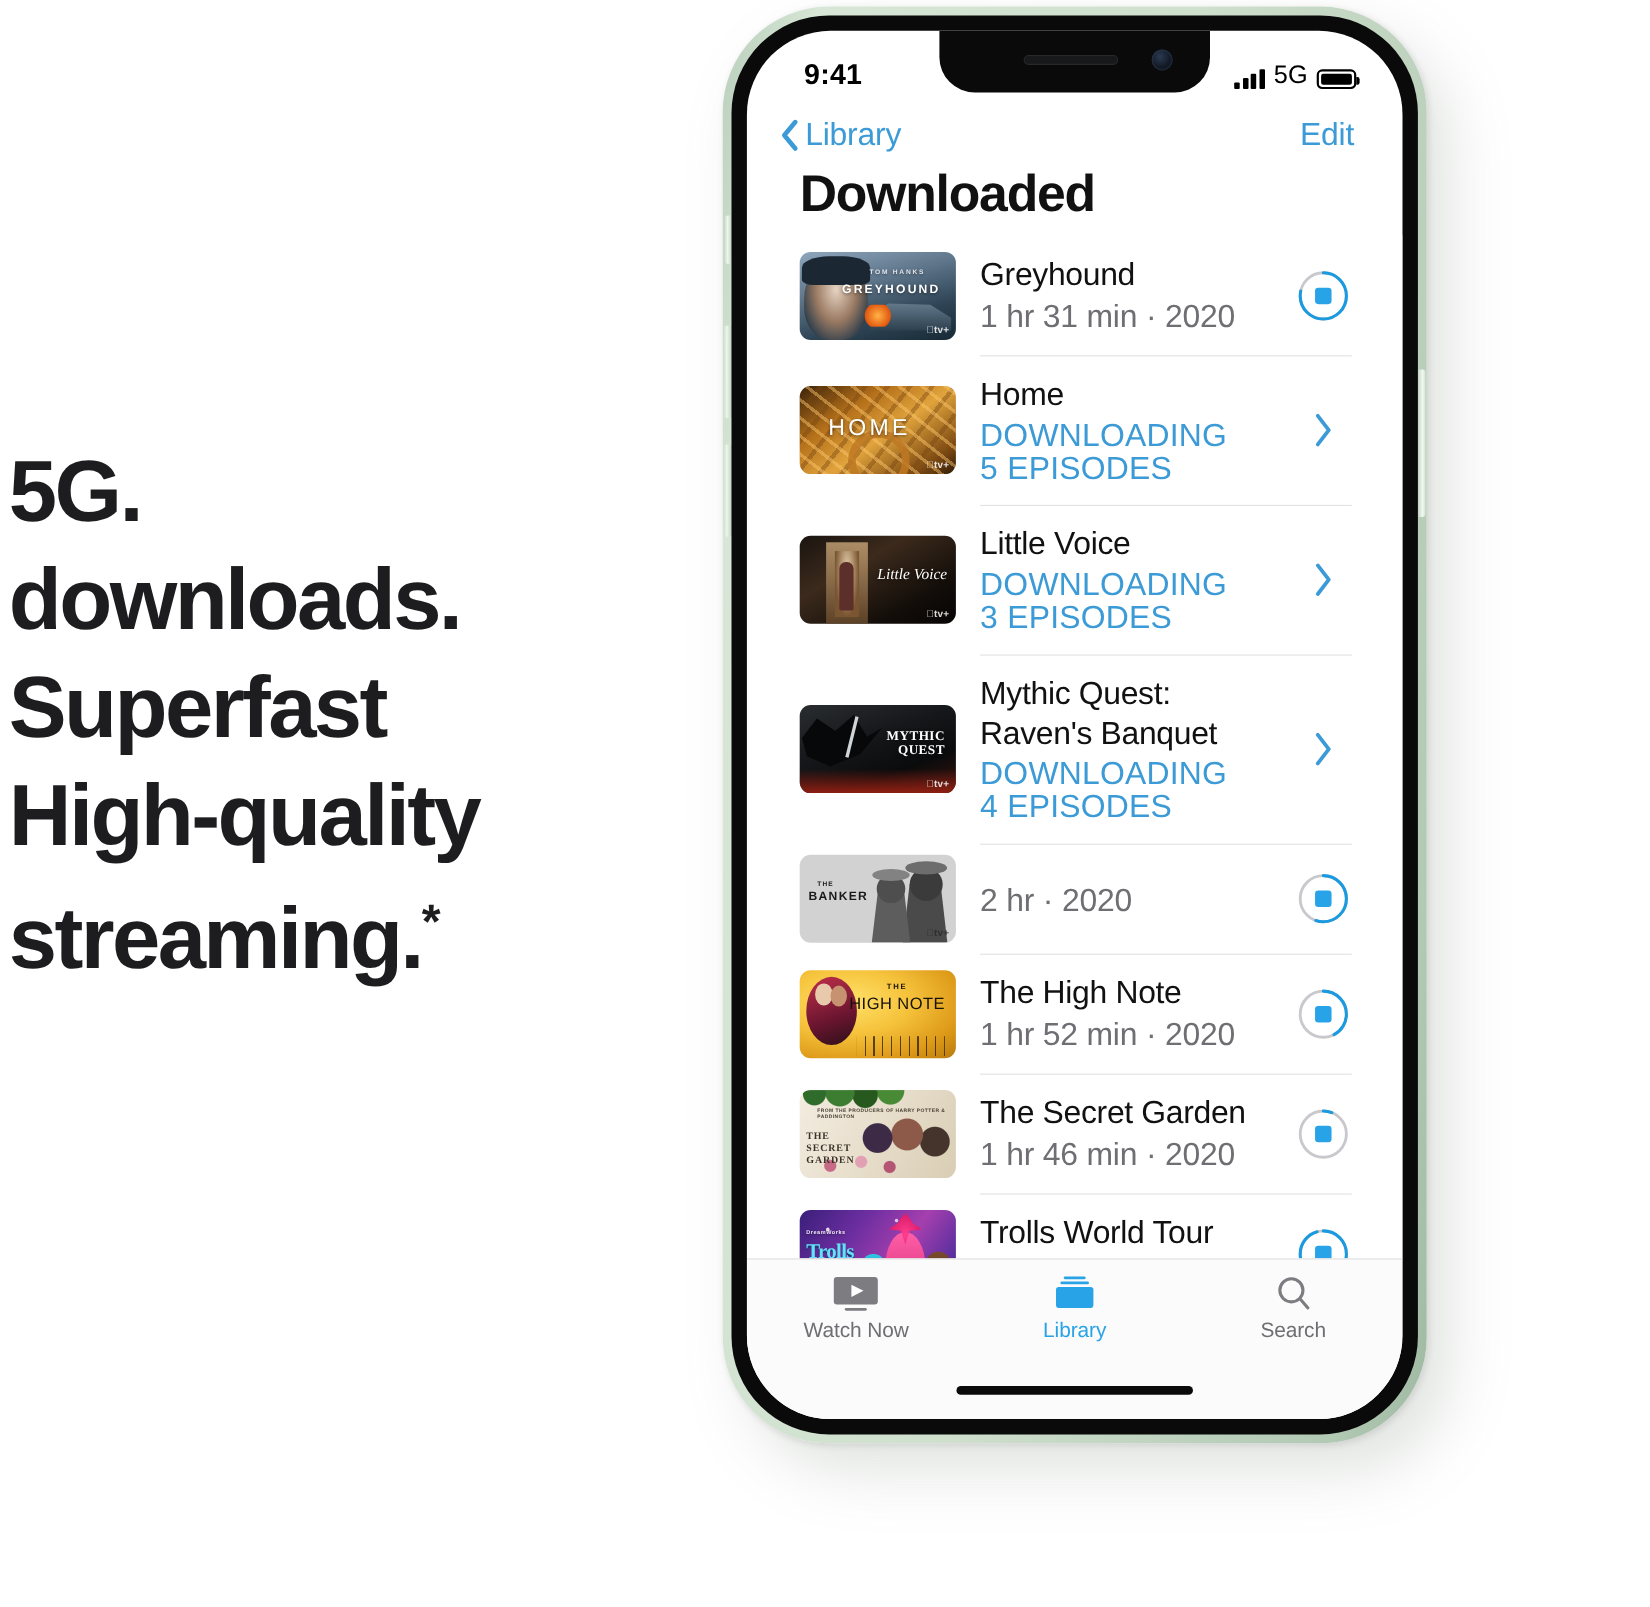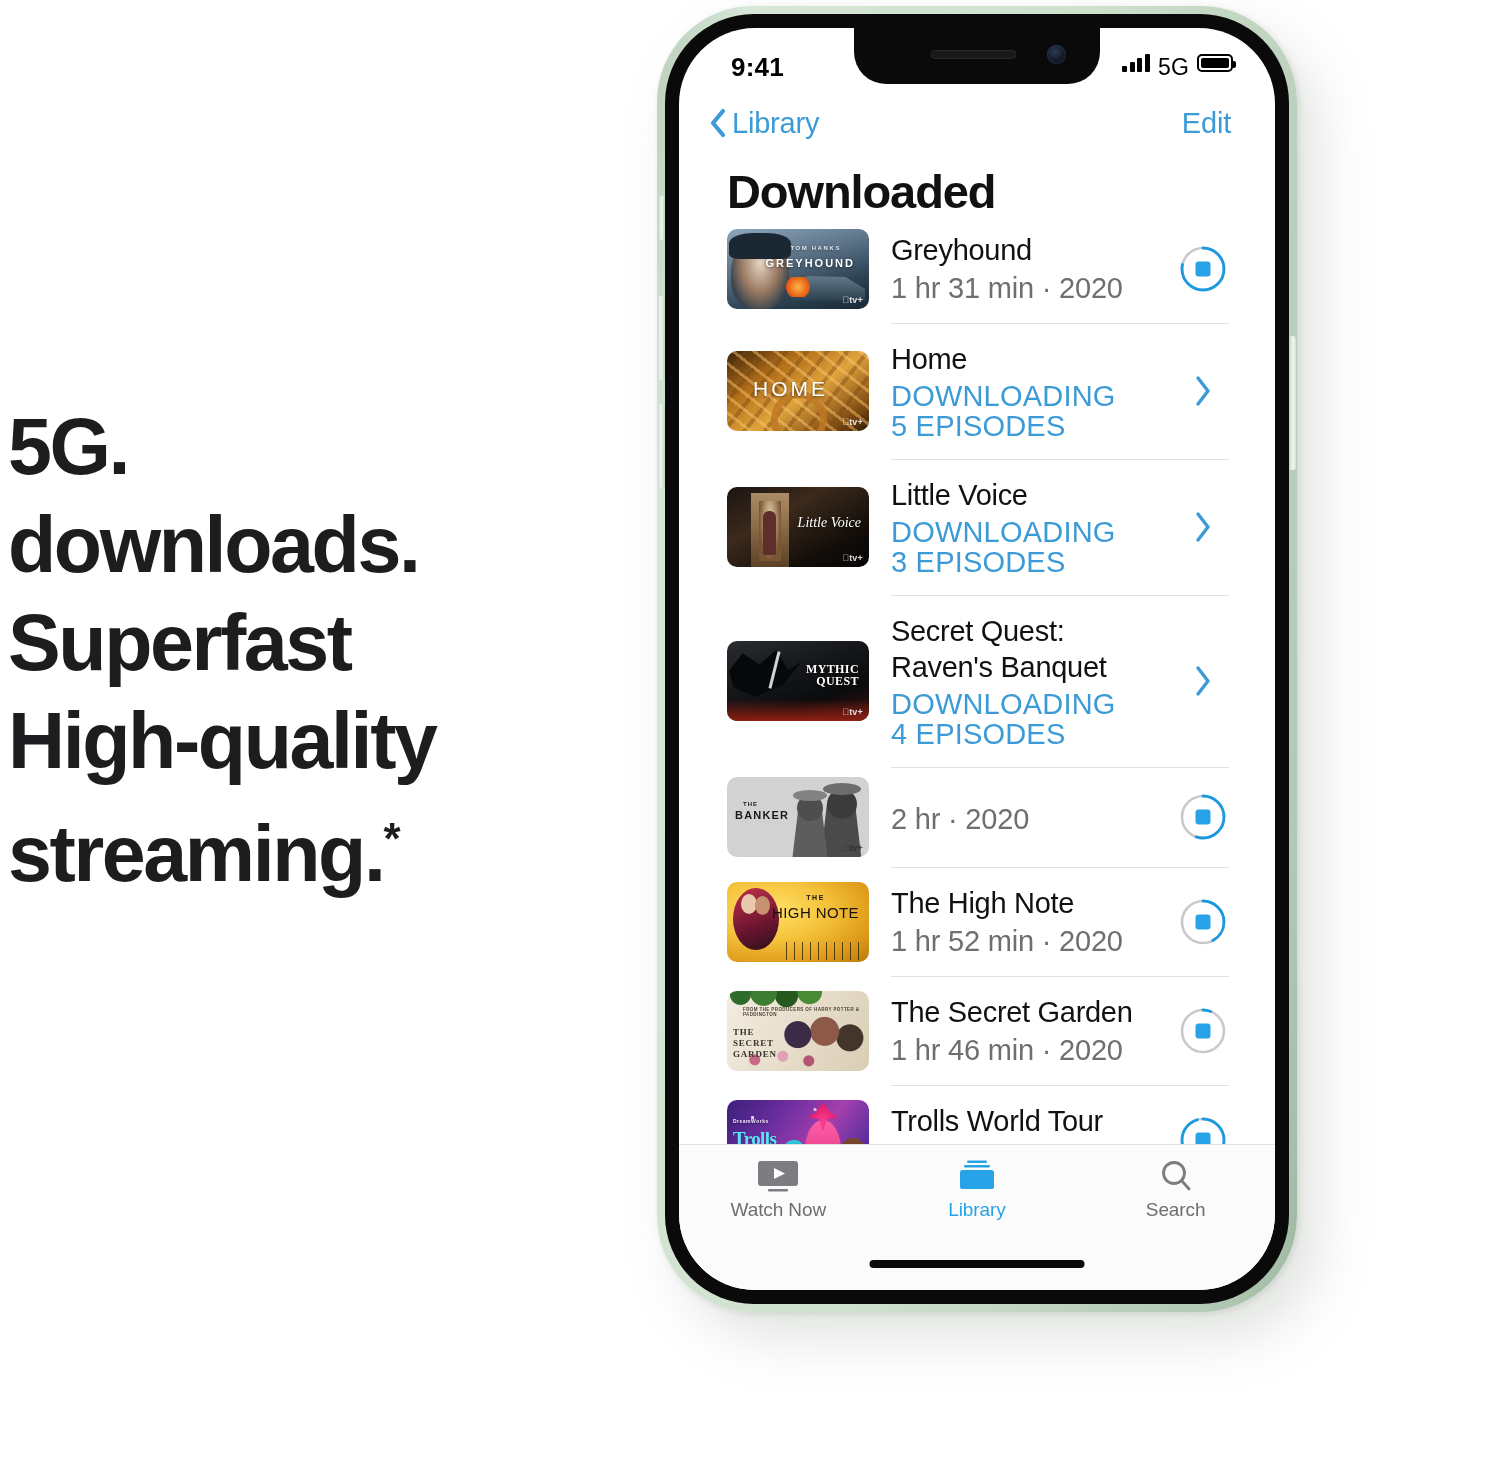--- a/index.html
+++ b/index.html
@@ -78,21 +78,21 @@
   }
 
   
   .statusbar {
     position: absolute; top: 0; left: 0; right: 0; height: 62px;
     display: flex; align-items: center; justify-content: space-between;
     padding: 16px 42px 0 52px;
     z-index: 20;
   }
   .clock { font-size: 26px; font-weight: 600; color:#000; letter-spacing:0.2px; }
-  .status-right { display: flex; align-items: flex-start; gap: 8px; }
+  .status-right { display: flex; align-items: flex-end; gap: 8px; }
   .bars { display: flex; align-items: flex-end; gap: 2.5px; height: 18px; }
   .bars i { width: 5px; background: #000; border-radius: 1px; display:block; }
   .bars i:nth-child(1){ height: 6px; }
   .bars i:nth-child(2){ height: 10px; }
   .bars i:nth-child(3){ height: 14px; }
   .bars i:nth-child(4){ height: 18px; }
   .net { font-size: 23px; font-weight: 500; color:#000; letter-spacing:0.2px; }
   .battery {
     position: relative; width: 36px; height: 18px;
     border: 2px solid #000; border-radius: 5px; padding: 2px;
@@ -109,21 +109,21 @@
     display:flex; align-items:center; justify-content: space-between;
     padding: 0 44px 0 30px;
   }
   .back { display:flex; align-items:center; gap: 6px; color:#3c9bd6; }
   .chev-back { width: 17px; height: 30px; }
   .back-label { font-size: 29px; color:#3c9bd6; letter-spacing:-0.2px; }
   .edit { font-size: 29px; color:#3c9bd6; letter-spacing:-0.2px; }
 
   
   .big-title {
-    position: absolute; top: 136px; left: 48px;
+    position: absolute; top: 120px; left: 48px;
     font-size: 47px; font-weight: 700; color:#111; letter-spacing:-1.1px;
   }
 
   
   .list {
     position: absolute; top: 186px; left: 0; right: 0; bottom: 146px;
     background:#fff;
     overflow: hidden;
   }
   .row {
@@ -328,21 +328,21 @@
             <div class="thumb" style="background:linear-gradient(160deg,#2a2d30 0%,#15171a 40%,#0a0b0c 70%,#3a1410 100%);">
               <div style="position:absolute;left:2px;top:8px;width:76px;height:52px;background:#07080a;
                    clip-path:polygon(0 42%,18% 8%,40% 30%,62% 2%,78% 40%,96% 24%,70% 70%,34% 92%,6% 74%);"></div>
               <div style="position:absolute;left:46px;top:10px;width:3px;height:38px;background:#cfd4d8;transform:rotate(14deg);"></div>
               <div style="position:absolute;left:0;bottom:0;right:0;height:22px;background:linear-gradient(0deg,#8e1f12,transparent);"></div>
               <div class="art-title" style="right:10px;top:22px;font-size:12px;letter-spacing:0.4px;font-family:'Liberation Serif',serif;line-height:12px;text-align:right;">MYTHIC<br>QUEST</div>
               <div class="tvplus">tv+</div>
             </div>
             <div class="row-body">
               <div class="meta">
-                <div class="title">Secret Quest: Raven's Banquet</div>
+                <div class="title">Mythic Quest: Raven's Banquet</div>
                 <div class="sub downloading">DOWNLOADING 4 EPISODES</div>
               </div>
               <div class="accessory">
                 <svg class="chev-right" viewBox="0 0 18 32">
                   <polyline points="4,3 14,16 4,29" fill="none" stroke="#3c9bd6" stroke-width="3.4" stroke-linecap="round" stroke-linejoin="round"></polyline>
                 </svg>
               </div>
             </div>
           </div>
 

